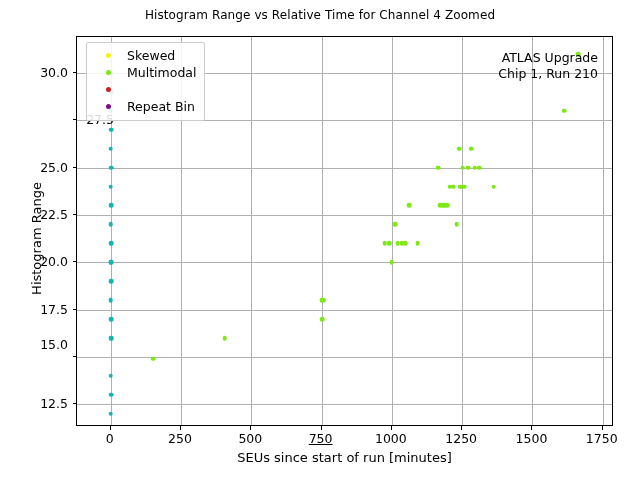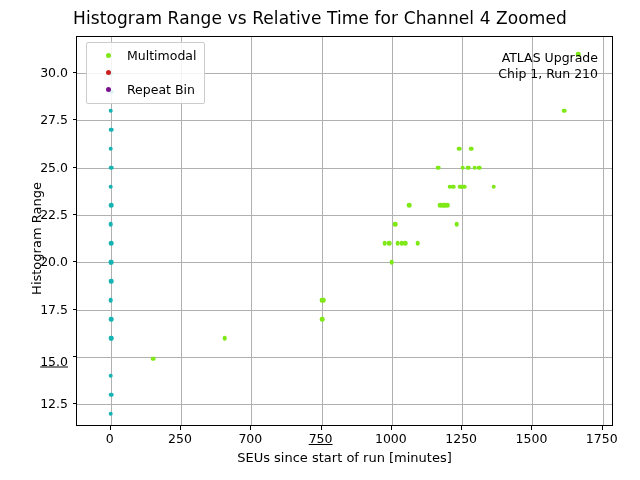--- a/index.html
+++ b/index.html
@@ -8,21 +8,21 @@
     background:#ffffff;
     font-family:"DejaVu Sans", sans-serif;
     overflow:hidden;
   }
   #figure{position:relative;width:640px;height:480px;}
 
   
   #chart-title{
     position:absolute;left:0;top:8px;width:640px;
     text-align:center;
-    font-size:17px;color:#000;
+    font-size:12px;color:#000;
     letter-spacing:.1px;
   }
 
   
   #plot-area{
     position:absolute;
     left:76px;top:36px;
     width:537px;height:390px;
     border:1.1px solid #000;
     box-sizing:border-box;
@@ -175,55 +175,61 @@
         <div class="pt" style="left: 501.013px; top: 17.0388px; width: 4.6px; height: 4.6px; background: rgb(127, 232, 23);"></div>
       </div>
   </div>
 
   <div id="ticks-layer">
       <div class="tick x" style="left: 109.738px;"></div>
       <div class="ticklabel x" style="left: 109.738px;">0</div>
       <div class="tick x" style="left: 180.026px;"></div>
       <div class="ticklabel x" style="left: 180.026px;">250</div>
       <div class="tick x" style="left: 250.314px;"></div>
-      <div class="ticklabel x" style="left: 250.314px;">700</div>
+      <div class="ticklabel x" style="left: 250.314px;">500</div>
       <div class="tick x" style="left: 320.602px;"></div>
       <div class="ticklabel x" style="left: 320.602px; text-decoration: underline;">750</div>
       <div class="tick x" style="left: 390.89px;"></div>
       <div class="ticklabel x" style="left: 390.89px;">1000</div>
       <div class="tick x" style="left: 461.178px;"></div>
       <div class="ticklabel x" style="left: 461.178px;">1250</div>
       <div class="tick x" style="left: 531.466px;"></div>
       <div class="ticklabel x" style="left: 531.466px;">1500</div>
       <div class="tick x" style="left: 601.754px;"></div>
       <div class="ticklabel x" style="left: 601.754px;">1750</div>
       <div class="tick y" style="top: 403.282px;"></div>
       <div class="ticklabel y" style="top: 403.282px;">12.5</div>
       <div class="tick y" style="top: 355.951px;"></div>
-      <div class="ticklabel y" style="top: 361px; text-decoration: underline;">15.0</div>
+      <div class="ticklabel y" style="top: 344px;">15.0</div>
       <div class="tick y" style="top: 308.621px;"></div>
       <div class="ticklabel y" style="top: 308.621px;">17.5</div>
       <div class="tick y" style="top: 261.291px;"></div>
       <div class="ticklabel y" style="top: 261.291px;">20.0</div>
       <div class="tick y" style="top: 213.961px;"></div>
       <div class="ticklabel y" style="top: 213.961px;">22.5</div>
       <div class="tick y" style="top: 166.631px;"></div>
       <div class="ticklabel y" style="top: 166.631px;">25.0</div>
       <div class="tick y" style="top: 119.301px;"></div>
-      <div class="ticklabel y" style="top: 119.301px;">27.5</div>
+      <div class="ticklabel y" style="top: 119.301px; margin-left: 46px;">27.5</div>
       <div class="tick y" style="top: 71.9709px;"></div>
       <div class="ticklabel y" style="top: 71.9709px;">30.0</div>
     </div>
 
   <div id="xlabel">SEUs since start of run [minutes]</div>
   <div id="ylabel">Histogram Range</div>
 
   <div id="legend">
       <div class="legend-row">
         <span class="legend-swatch-wrap">
+          <span class="legend-swatch" style="background: rgb(244, 244, 13);"></span>
+        </span>
+        <span class="legend-text">Skewed</span>
+      </div>
+      <div class="legend-row">
+        <span class="legend-swatch-wrap">
           <span class="legend-swatch" style="background: rgb(127, 232, 23);"></span>
         </span>
         <span class="legend-text">Multimodal</span>
       </div>
       <div class="legend-row">
         <span class="legend-swatch-wrap">
           <span class="legend-swatch" style="background: rgb(204, 32, 32);"></span>
         </span>
       </div>
       <div class="legend-row">

